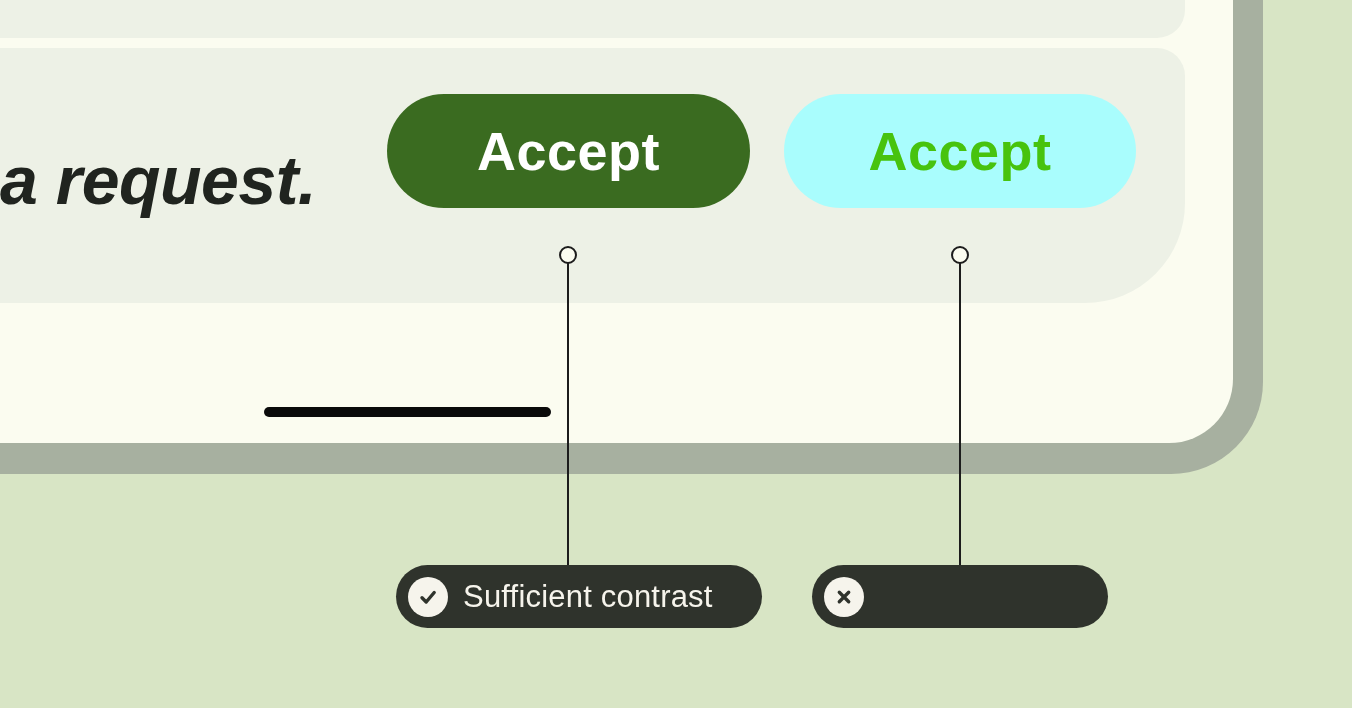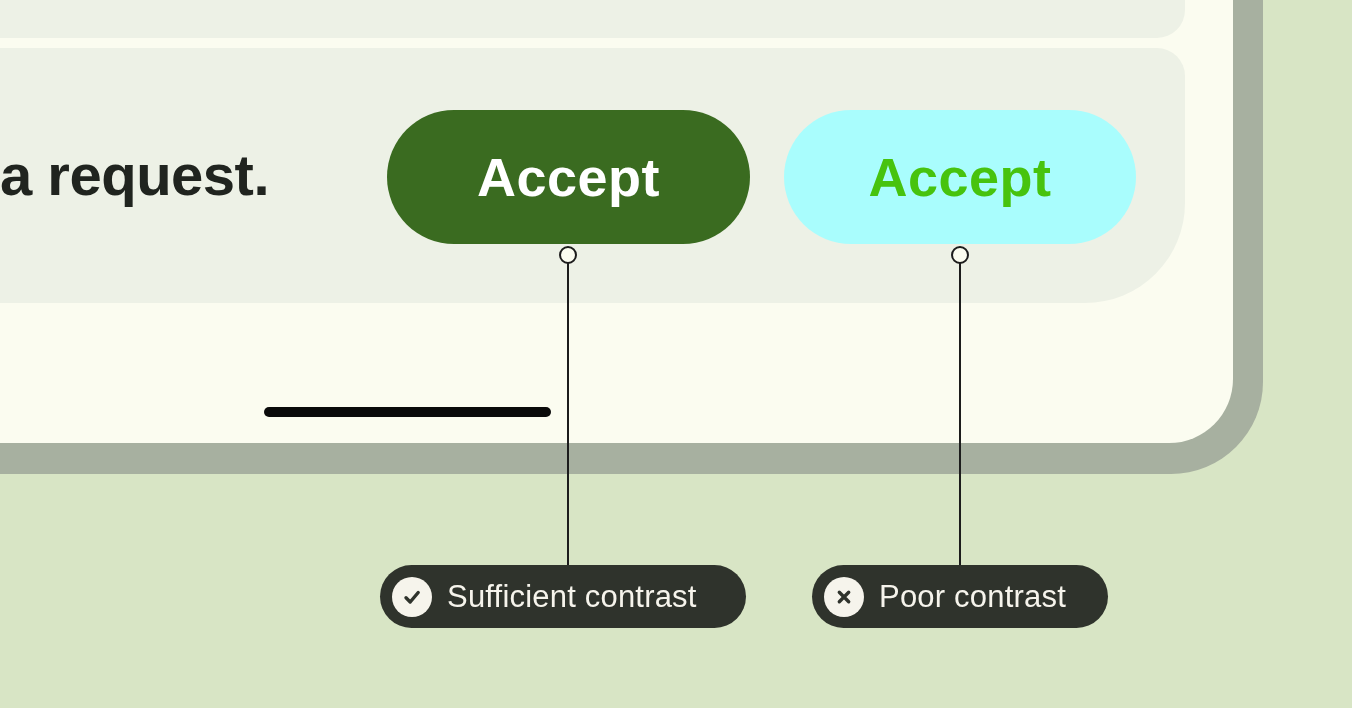--- a/index.html
+++ b/index.html
@@ -39,40 +39,40 @@
   .card-main {
     left: -40px; top: 48px;
     width: 1225px; height: 255px;
     background: var(--panel, #edf1e6);
     border-radius: 28px 28px 100px 28px;
     z-index: 3;
   }
   .message {
     left: 0px; top: 141px;
     z-index: 4;
-    font-size: 58px;
+    font-size: 68px;
     font-weight: 700;
     letter-spacing: -0.5px;
     color: var(--message_text, #20241f);
     white-space: nowrap;
+    font-style: italic;
   }
   .btn {
-    top: 94px; height: 134px;
+    top: 94px; height: 114px;
     z-index: 4;
     border: none;
     border-radius: 81px;
     display: flex;
     align-items: center;
     justify-content: center;
     font-family: inherit;
     font-size: 54px;
     font-weight: 600;
     letter-spacing: 0.5px;
     cursor: pointer;
-    margin-top: 16px;
   }
   .btn-accept {
     left: 387px; width: 363px;
     background: var(--accept_bg, #3a6b20);
     color: var(--accept_text, #ffffff);
   }
   .btn-ignore {
     left: 784px; width: 352px;
     background: var(--ignore_bg, #a9fdfd);
     color: var(--ignore_text, #47c30e);
@@ -109,21 +109,21 @@
     top: 565px; height: 63px;
     box-sizing: border-box;
     background: var(--annotation_bg, #2f332c);
     border-radius: 32px;
     display: flex;
     align-items: center;
     gap: 15px;
     padding: 0 24px 0 12px;
     z-index: 6;
   }
-  .annotation-sufficient { left: 380px; width: 366px; }
+  .annotation-sufficient { left: 396px; width: 366px; }
   .annotation-poor { left: 812px; width: 296px; }
   .annotation .icon-circle {
     width: 40px; height: 40px;
     flex: 0 0 40px;
     border-radius: 50%;
     background: var(--annotation_text, #f6f4ec);
     display: flex;
     align-items: center;
     justify-content: center;
   }
@@ -172,14 +172,13 @@
   </span>
   <span class="label">Sufficient contrast</span>
 </div>
 
 <div class="abs annotation annotation-poor">
   <span class="icon-circle">
     <svg width="24" height="24" viewBox="0 0 24 24" aria-hidden="true">
       <path d="M7.3 7.3l9.4 9.4M16.7 7.3l-9.4 9.4"></path>
     </svg>
   </span>
-  <span class="label">Poor contrast</span>
 </div>
 
 </body></html>

